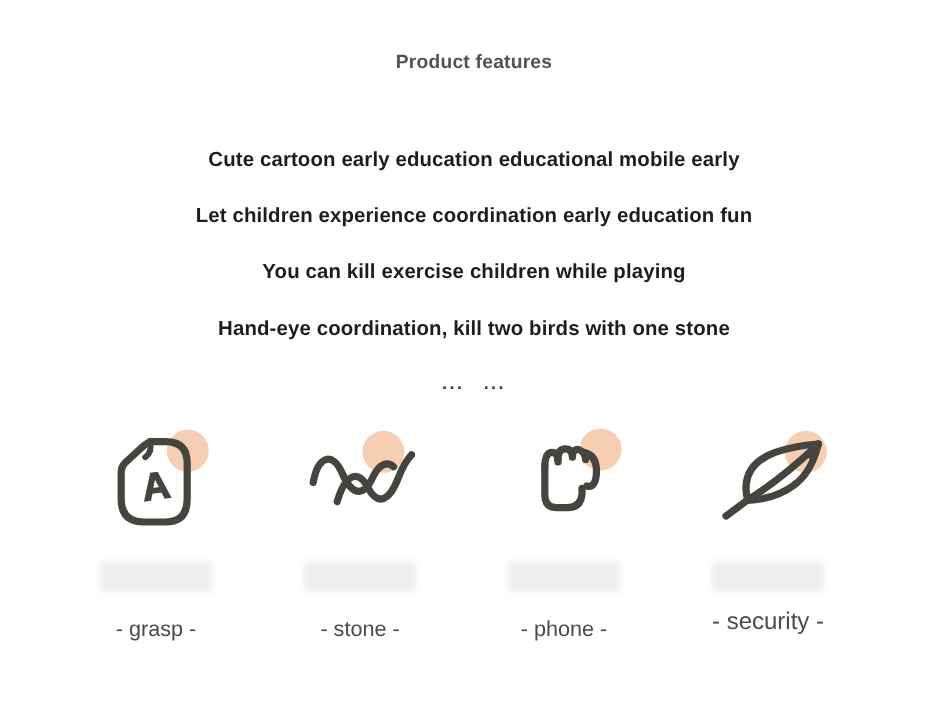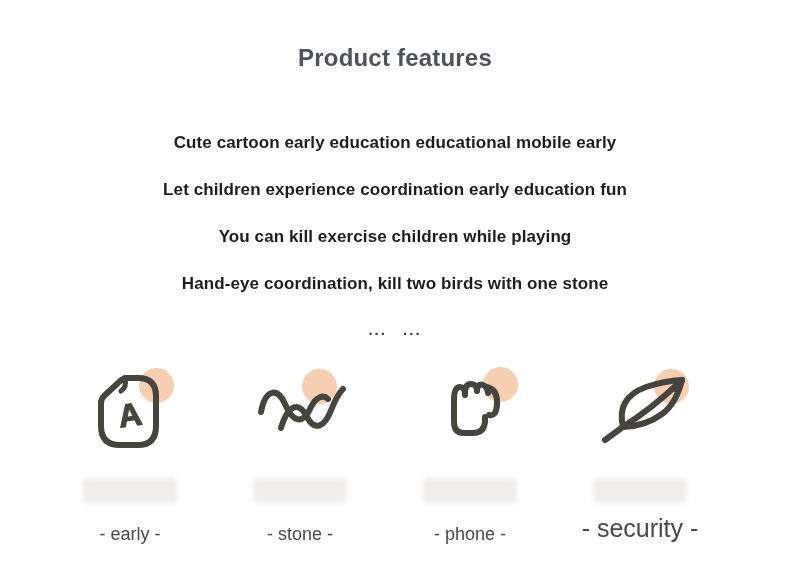--- a/index.html
+++ b/index.html
@@ -13,21 +13,21 @@
   *{box-sizing:border-box;}
   html,body{margin:0;padding:0;}
   body{
     width:790px;height:586px;overflow:hidden;
     background:var(--page-bg);
     font-family:"Liberation Sans", sans-serif;
     -webkit-font-smoothing:antialiased;
   }
   .title{
     margin:44px 0 0;text-align:center;
-    font-size:24px;font-weight:bold;letter-spacing:.2px;
+    font-size:16px;font-weight:bold;letter-spacing:.2px;
     color:var(--title-color);
   }
   .desc{margin-top:62px;}
   .desc p{
     margin:0 0 29px;text-align:center;
     font-size:17px;line-height:18px;font-weight:bold;letter-spacing:.1px;
     color:var(--text-color);
   }
   .dots{
     margin-top:15px;text-align:center;
@@ -60,21 +60,21 @@
     font-family:"Liberation Sans", sans-serif;font-weight:bold;font-size:32px;
   }
   .ghost{
     margin-top:28px;width:94px;height:25px;border-radius:4px;
     background:#efeeec;filter:blur(2.5px);
   }
   .feature-label{
     margin-top:21px;font-size:18px;line-height:20px;
     color:var(--label);white-space:nowrap;
   }
-  .feature:nth-child(4) .feature-label{transform:translateY(-6px);font-size:25px;}
+  .feature:nth-child(4) .feature-label{transform:translateY(-6px);font-size:20px;}
 </style>
 </head>
 <body>
 
 <div>
 
   <h1 class="title">Product features</h1>
 
   <div class="desc">
     <p>Cute cartoon early education educational mobile early</p>
@@ -90,21 +90,21 @@
     <div class="feature">
       <div class="icon-wrap">
         <div class="accent-circle"></div>
         <svg class="icon-svg" width="92" height="88" viewBox="0 0 92 88">
           <path d="M 41 16 L 54 16 Q 72 16 72 34 L 72 64 Q 72 83 54 83 L 36 83 Q 17 83 17 64 L 17 41 Q 17 37 20 34 L 34 21 Q 37 18 41 16"></path>
           <path class="thin" d="M 41 17 Q 43 25 37 29"></path>
           <text x="46" y="64" text-anchor="middle" transform="rotate(-8 46 54)">A</text>
         </svg>
       </div>
       <div class="ghost"></div>
-      <div class="feature-label">- early -</div>
+      <div class="feature-label">- grasp -</div>
     </div>
 
     <div class="feature">
       <div class="icon-wrap">
         <div class="accent-circle"></div>
         <svg class="icon-svg" width="92" height="88" viewBox="0 0 92 88">
           <path d="M 7 50 C 11 28 23 24 31 42 C 39 61 49 63 57 45 C 62 35 69 32 74 37"></path>
           <path d="M 27 66 C 34 42 45 39 53 55 C 61 70 71 65 78 46 C 82 36 86 30 89 27"></path>
         </svg>
       </div>

